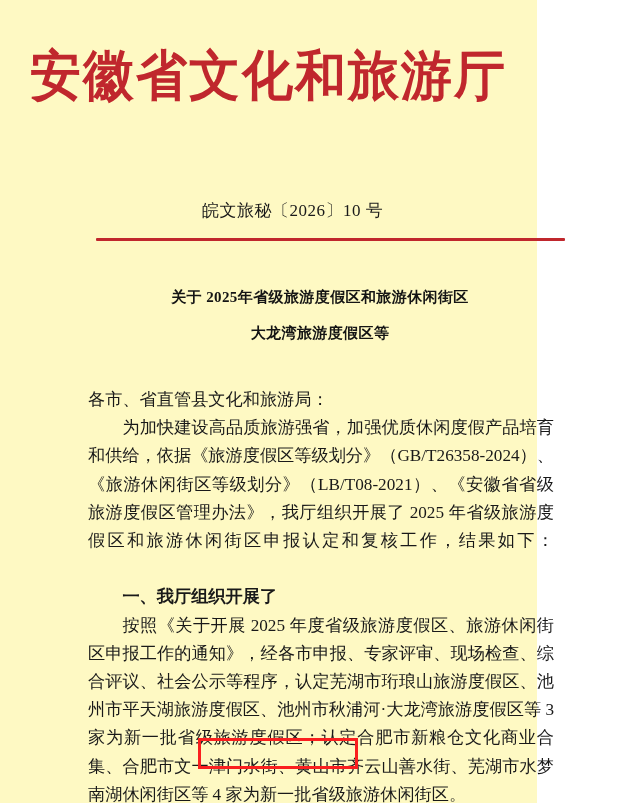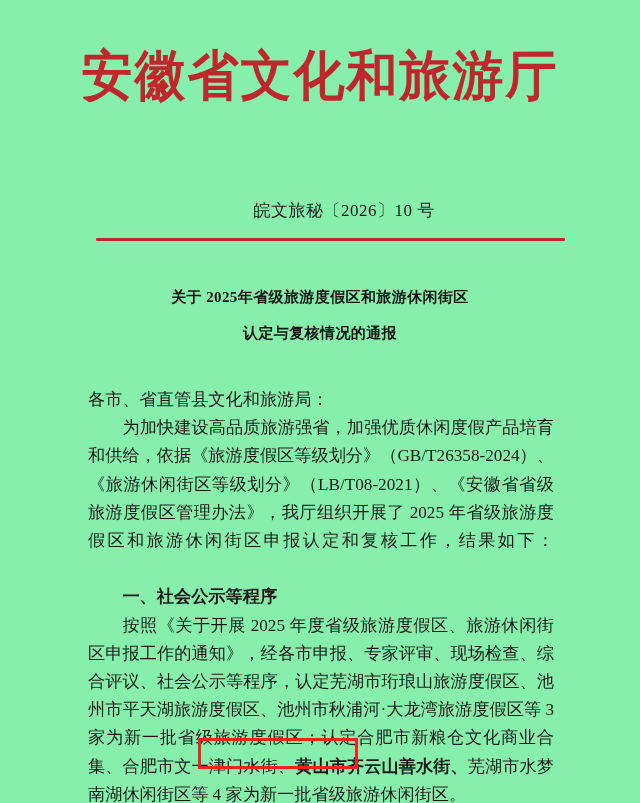--- a/index.html
+++ b/index.html
@@ -10,23 +10,23 @@
   body {
     width: 640px;
     height: 803px;
     overflow: hidden;
     font-family: "Liberation Serif", "DejaVu Serif", serif;
     color: #1a1a1a;
     position: relative;
   }
   .page {
     position: relative;
-    width: 640px;
+    width: 537px;
     height: 803px;
-    background: #86efac;
+    background: #fef9c3;
   }
 
   
   .masthead {
     position: absolute;
     left: 0;
     right: 0;
     top: 46px;
     text-align: center;
   }
@@ -113,21 +113,20 @@
   .para::after {
     content: "";
     display: inline-block;
     width: 100%;
   }
   .para.last::after { content: none; display: none; }
 
   .highlight-text {
     position: relative;
     white-space: nowrap;
-    font-weight: bold;
   }
 
   
   .annotation-box {
     position: absolute;
     left: 198px;
     top: 738px;
     width: 160px;
     height: 31px;
     border: 3px solid #fa1f1f;
@@ -146,30 +145,30 @@
   </div>
 
   <div class="doc-number-row">
     <span class="doc-number">皖文旅秘〔2026〕10 号</span>
   </div>
 
   <div class="red-rule"></div>
 
   <div class="doc-title">
     <span class="line">关于 2025年省级旅游度假区和旅游休闲街区</span>
-    <span class="line">认定与复核情况的通报</span>
+    <span class="line">大龙湾旅游度假区等</span>
   </div>
 
   <div class="body-block">
 
     <p class="para last">各市、省直管县文化和旅游局：</p>
 
     <p class="para indent">为加快建设高品质旅游强省，加强优质休闲度假产品培育和供给，依据《旅游度假区等级划分》（GB/T26358-2024）、《旅游休闲街区等级划分》（LB/T08-2021）、《安徽省省级旅游度假区管理办法》，我厅组织开展了 2025 年省级旅游度假区和旅游休闲街区申报认定和复核工作，结果如下：</p>
 
-    <p class="para heading last">一、社会公示等程序</p>
+    <p class="para heading last">一、我厅组织开展了</p>
 
     <p class="para indent last"><span>按照《关于开展 2025 年度省级旅游度假区、旅游休闲街区申报工作的通知》，经各市申报、专家评审、现场检查、综合评议、社会公示等程序，认定芜湖市珩琅山旅游度假区、池州市平天湖旅游度假区、池州市秋浦河·大龙湾旅游度假区等 3 家为新一批省级旅游度假区；认定合肥市新粮仓文化商业合集、合肥市文一津门水街、</span><span class="highlight-text">黄山市齐云山善水街、</span><span>芜湖市水梦南湖休闲街区等 4 家为新一批省级旅游休闲街区。</span></p>
 
   </div>
 
   <div class="annotation-box"></div>
 
 </div>
 
 </body></html>

